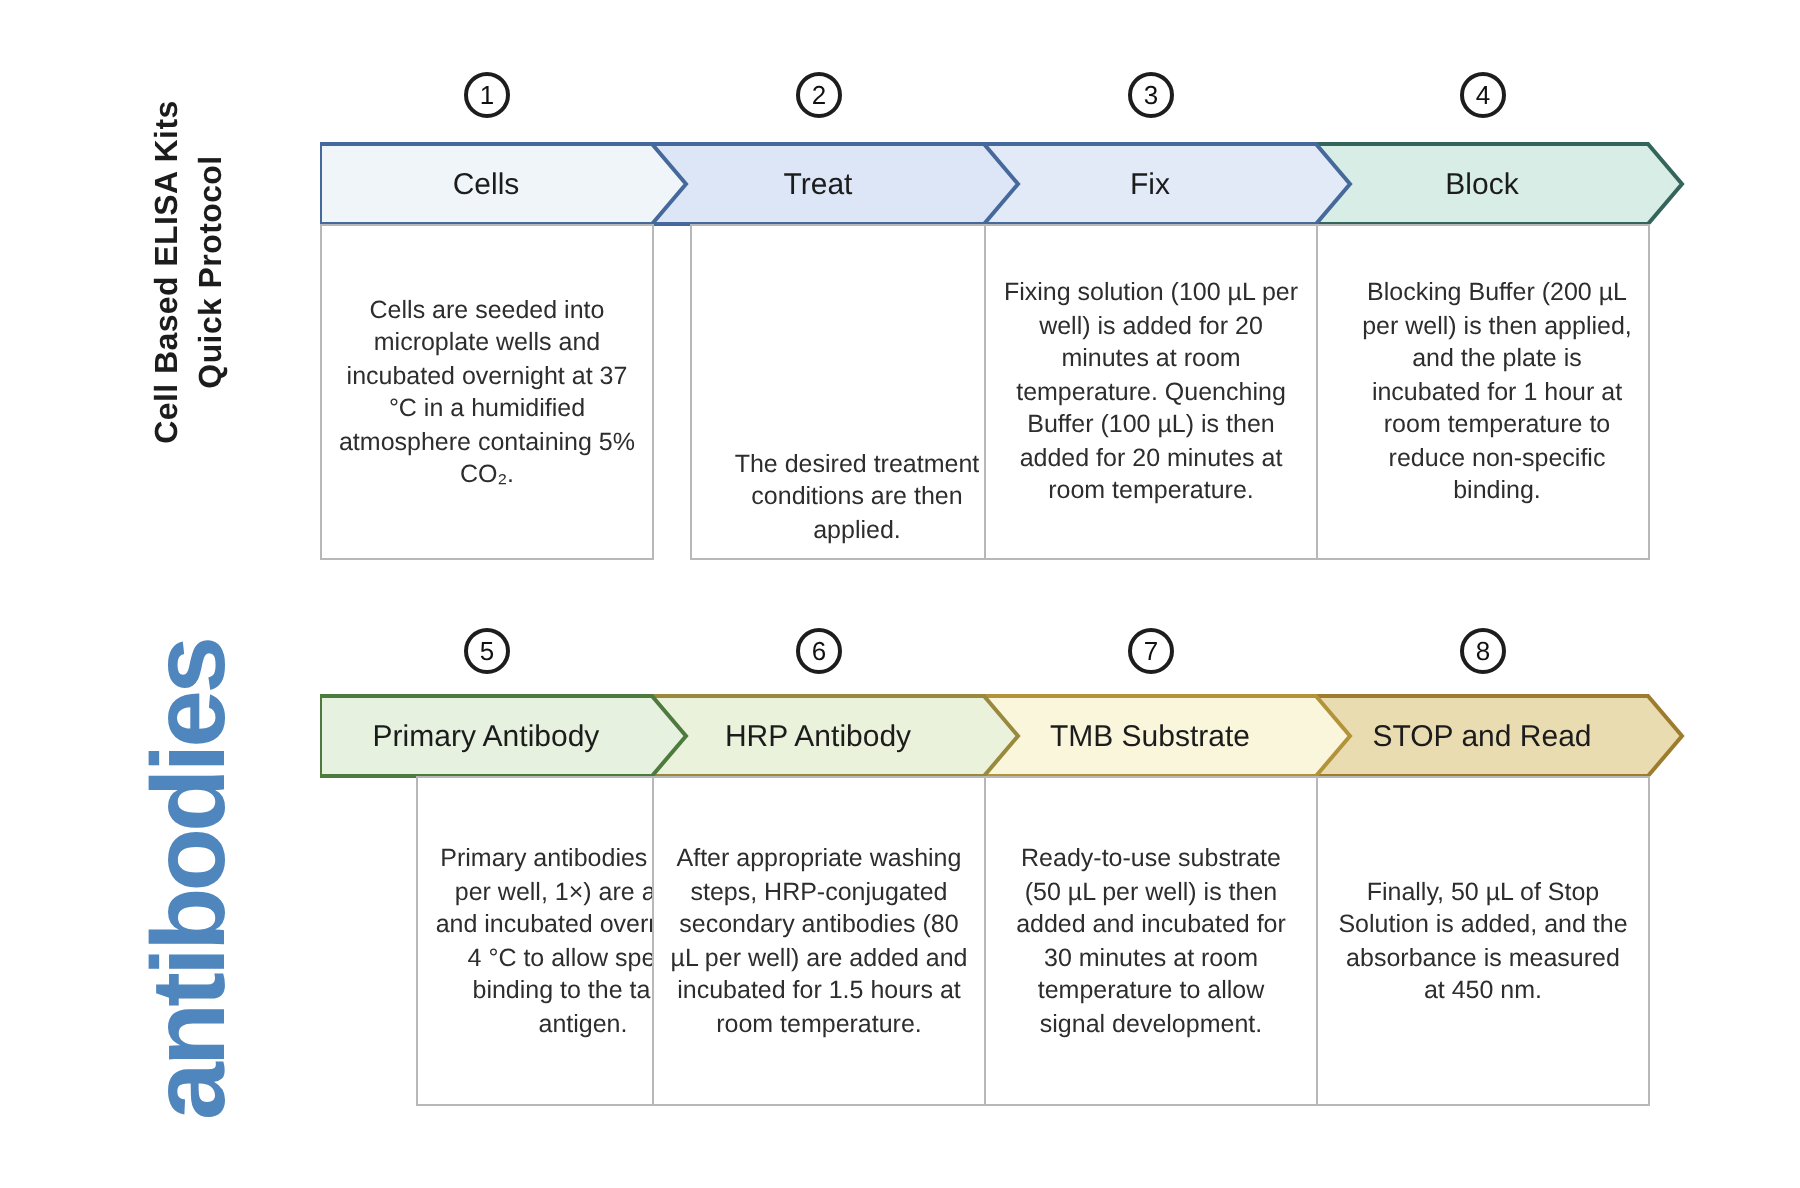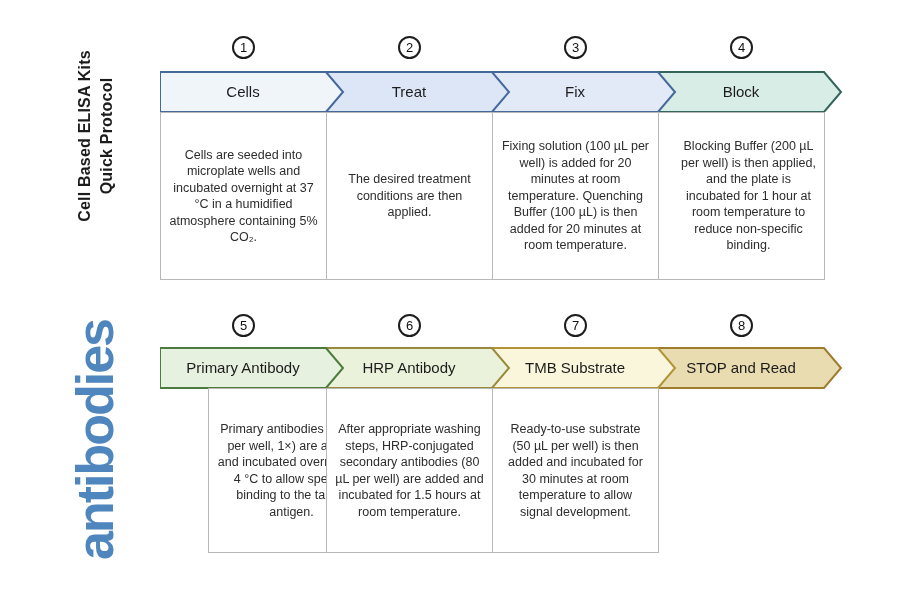--- a/index.html
+++ b/index.html
@@ -95,21 +95,21 @@
     <polygon class="a0" points="0,1 166,1 183,21 166,41 0,41"></polygon>
     <text class="arrow-label" x="83" y="26" text-anchor="middle">Cells</text>
     <text class="arrow-label" x="249" y="26" text-anchor="middle">Treat</text>
     <text class="arrow-label" x="415" y="26" text-anchor="middle">Fix</text>
     <text class="arrow-label" x="581" y="26" text-anchor="middle">Block</text>
   </svg>
 
   <div class="desc-box r1-box" style="left:160px;">
       <span>Cells are seeded into microplate wells and incubated overnight at 37 °C in a humidified atmosphere containing 5% CO₂.</span>
     </div>
-  <div class="desc-box r1-box" style="left:326px;">
+  <div class="desc-box r1-box" style="left:345px;align-items:flex-end;">
       <span>The desired treatment conditions are then applied.</span>
     </div>
   <div class="desc-box r1-box" style="left:492px;">
       <span>Fixing solution (100 µL per well) is added for 20 minutes at room temperature. Quenching Buffer (100 µL) is then added for 20 minutes at room temperature.</span>
     </div>
   <div class="desc-box r1-box" style="left:658px;padding-left:22px;">
       <span>Blocking Buffer (200 µL per well) is then applied, and the plate is incubated for 1 hour at room temperature to reduce non-specific binding.</span>
     </div>
 
   <div class="num-circle" style="left:232px; top:314px;">
@@ -138,14 +138,17 @@
 
   <div class="desc-box r2-box" style="left:160px;margin-left:48px;">
       <span>Primary antibodies (50 µL per well, 1×) are added and incubated overnight at 4 °C to allow specific binding to the target antigen.</span>
     </div>
   <div class="desc-box r2-box" style="left:326px;">
       <span>After appropriate washing steps, HRP-conjugated secondary antibodies (80 µL per well) are added and incubated for 1.5 hours at room temperature.</span>
     </div>
   <div class="desc-box r2-box" style="left:492px;align-items:center;">
       <span>Ready-to-use substrate (50 µL per well) is then added and incubated for 30 minutes at room temperature to allow signal development.</span>
     </div>
+  <div class="desc-box r2-box" style="left:658px;">
+      <span>Finally, 50 µL of Stop Solution is added, and the absorbance is measured at 450 nm.</span>
+    </div>
 
 </div>
 
 </body></html>

